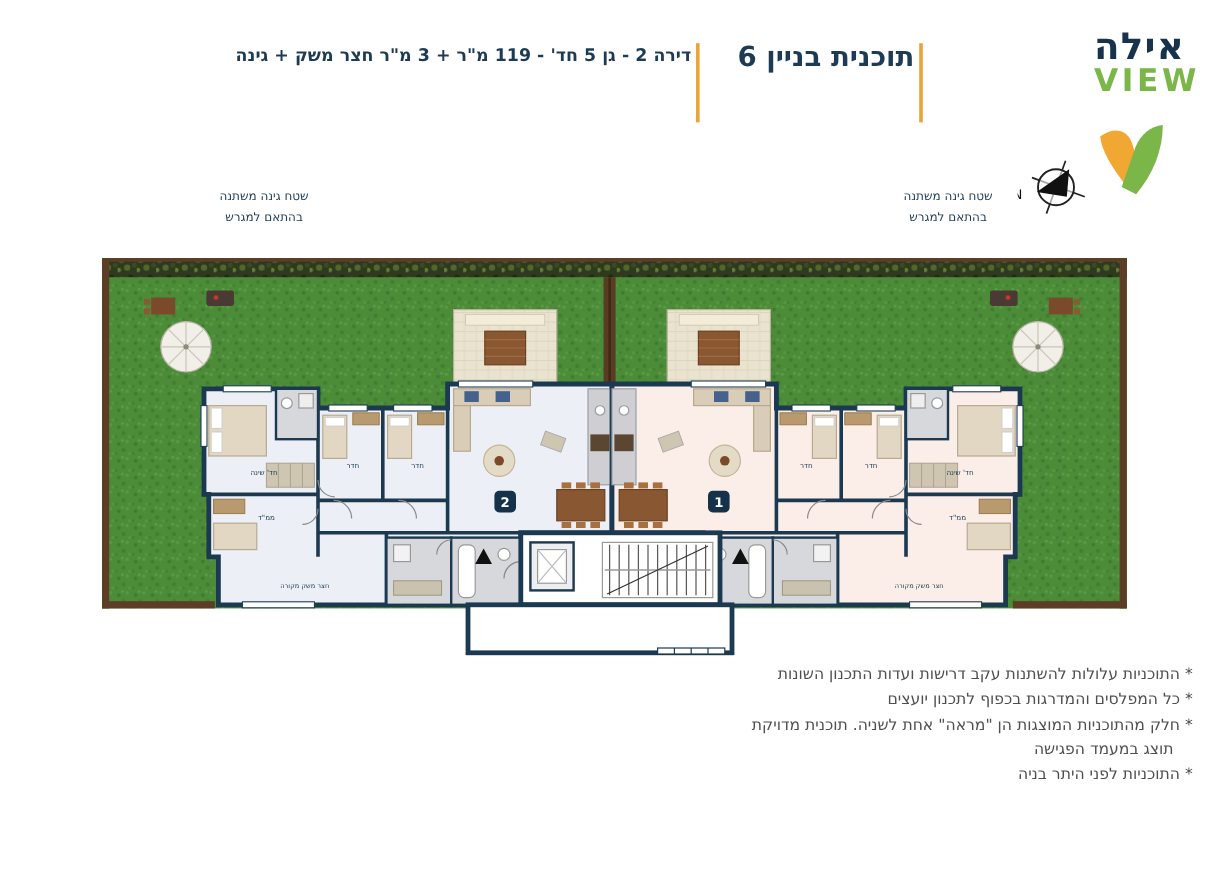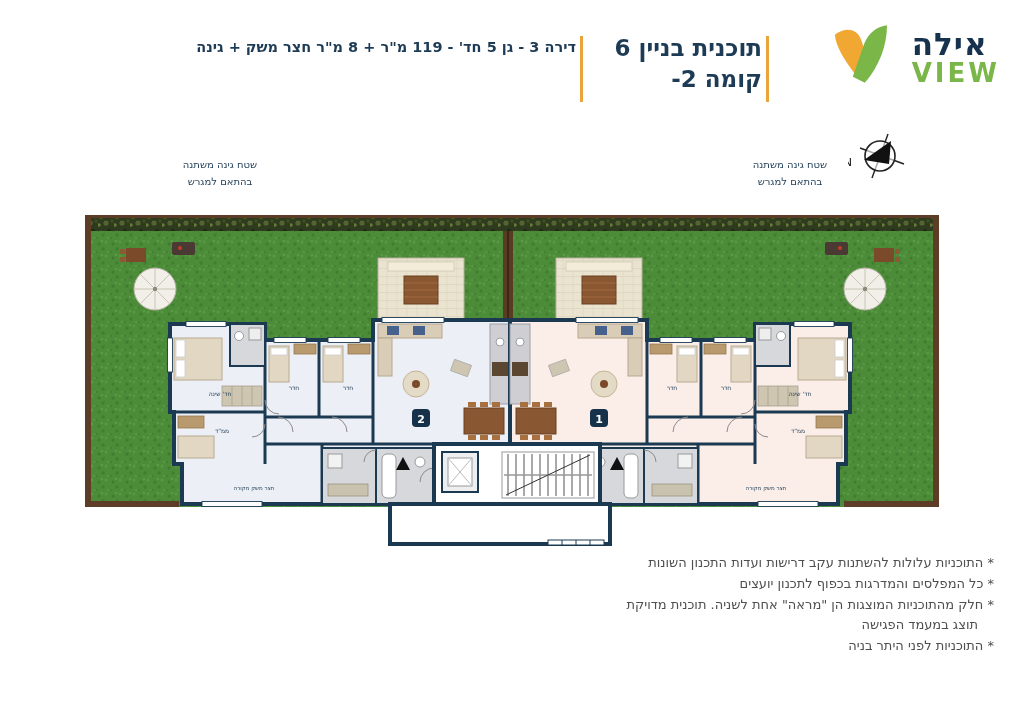--- a/index.html
+++ b/index.html
@@ -3,21 +3,21 @@
 <meta charset="utf-8">
 <style>
   html,body{margin:0;padding:0;}
   body{
     width:1024px;height:724px;position:relative;background:#ffffff;
     font-family:"DejaVu Sans",sans-serif;overflow:hidden;color:#1b3a52;
   }
   .abs{position:absolute;}
 
   
-  .logo{top:24px;right:24px;display:flex;flex-direction:row;align-items:center;gap:22px;}
+  .logo{top:24px;right:24px;display:flex;flex-direction:column;align-items:flex-end;gap:22px;}
   .brandtext{display:flex;flex-direction:column;align-items:flex-end;line-height:1;}
   .brand-he{font-size:31px;font-weight:bold;color:#16324c;letter-spacing:1px;}
   .brand-en{font-size:26px;font-weight:bold;color:#7ab648;letter-spacing:3px;margin-top:0;}
   .vline{width:3px;height:66px;background:#e9a43c;top:36px;}
   .titleblock{top:33px;right:262px;text-align:right;line-height:31px;}
   .title-1{font-size:23px;font-weight:bold;color:#1d3b55;}
   .title-2{font-size:23px;font-weight:bold;color:#1d3b55;}
   .aptspecs{top:34px;right:448px;text-align:right;line-height:26px;}
   .aptline{font-size:14.5px;font-weight:bold;color:#1d3b55;white-space:nowrap;}
 
@@ -44,27 +44,26 @@
   <svg width="60" height="66" viewBox="0 0 100 110">
     <path d="M8,18 C26,4 44,8 51,24 C56,36 60,54 61,70 L42,84 C24,60 10,38 8,18 Z" fill="#f0a832"></path>
     <path d="M95,2 C78,4 64,15 57,33 L38,88 L58,98 C82,70 95,36 95,2 Z" fill="#7ab648"></path>
   </svg>
 </div>
 
 <div class="abs vline" style="left:766px;"></div>
 
 <div class="abs titleblock">
   <div class="title-1">תוכנית בניין 6</div>
-  <div class="title-2">קומה 2-</div>
 </div>
 
 <div class="abs vline" style="left:580px;"></div>
 
 <div class="abs aptspecs">
-  <div class="aptline">דירה 3 - גן 5 חד' - 119 מ"ר + 8 מ"ר חצר משק + גינה</div>
+  <div class="aptline">דירה 2 - גן 5 חד' - 119 מ"ר + 3 מ"ר חצר משק + גינה</div>
 </div>
 
 <svg class="abs" style="left:848px;top:122px;" width="68" height="70" viewBox="0 0 68 70">
   <line x1="40" y1="12" x2="24" y2="56" stroke="#222" stroke-width="1.4"></line>
   <line x1="12" y1="26" x2="56" y2="42" stroke="#222" stroke-width="1.4"></line>
   <circle cx="32" cy="34" r="15" fill="#ffffff" fill-opacity="0.6" stroke="#222" stroke-width="1.6"></circle>
   <polygon points="16,38 43,19 41,42" fill="#111"></polygon>
   <text x="4" y="44" font-size="11" fill="#111">N</text>
 </svg>
 

